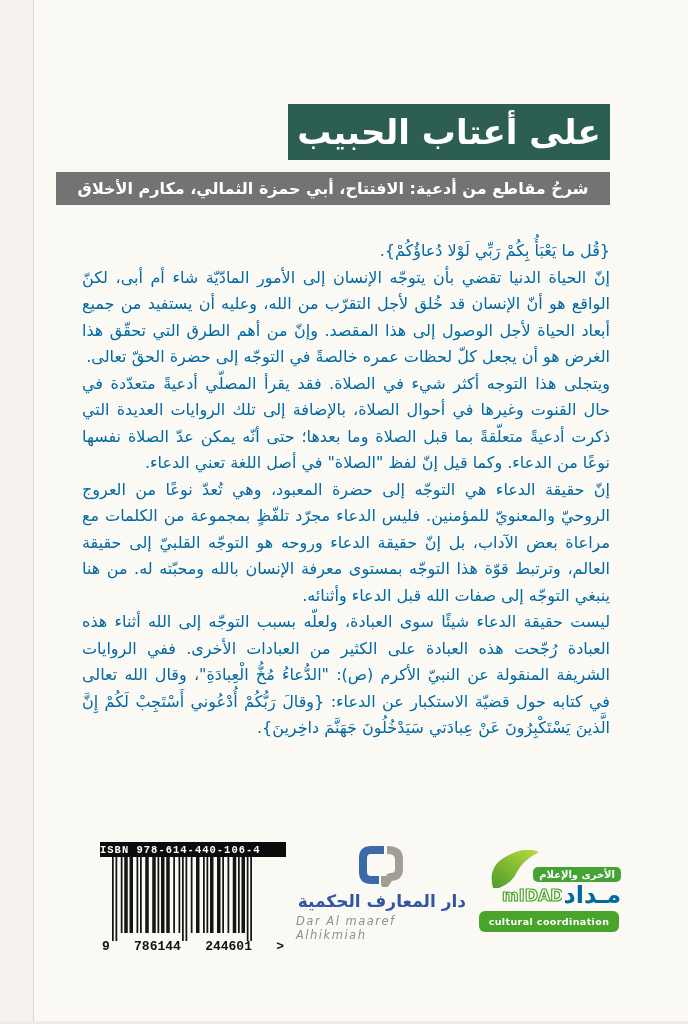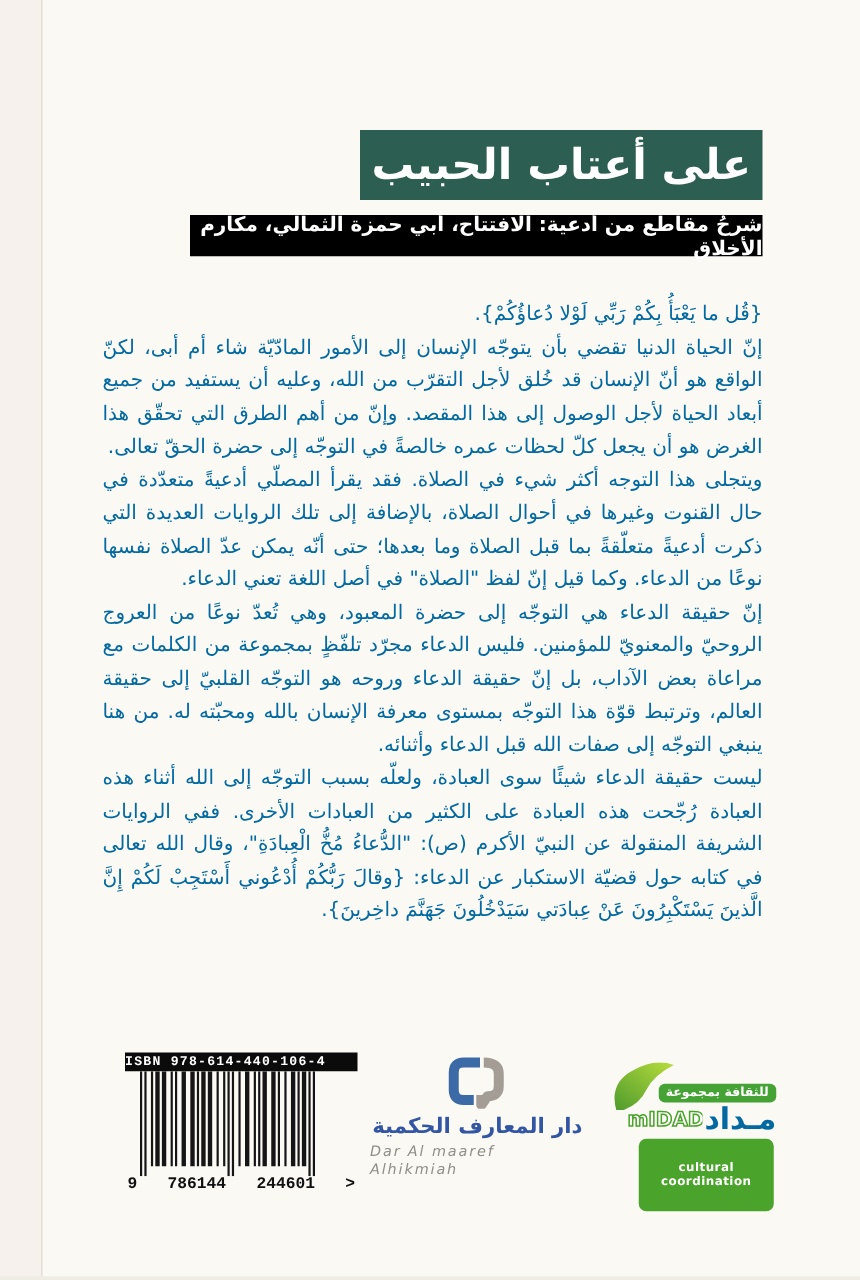--- a/index.html
+++ b/index.html
@@ -6,22 +6,22 @@
   body{background:#e9e6e0;font-family:"DejaVu Sans",sans-serif;}
   .page{position:relative;width:688px;height:1024px;margin:0 auto;background:#fbf9f4;overflow:hidden;}
   .scan-left-margin{position:absolute;left:0;top:0;bottom:0;width:33px;background:#f6f1ec;}
   .scan-edge-line{position:absolute;left:33px;top:0;bottom:0;width:1px;background:#ddd8cf;}
   .scan-bottom-line{position:absolute;left:0;right:0;bottom:0;height:3px;background:#efece6;}
 
   
   .title-banner{position:absolute;top:104px;right:78px;width:322px;height:56px;
     background:#2d5e52;color:#ffffff;display:flex;align-items:center;justify-content:center;
     font-weight:bold;font-size:34px;direction:rtl;letter-spacing:0;}
-  .subtitle-banner{position:absolute;top:172px;right:78px;width:458px;height:33px;
-    background:#000000;color:#ffffff;display:flex;align-items:center;justify-content:center;
+  .subtitle-banner{position:absolute;top:172px;right:78px;width:554px;height:33px;
+    background:#737373;color:#ffffff;display:flex;align-items:center;justify-content:center;
     font-size:16px;font-weight:bold;direction:rtl;}
 
   
   .body-text{position:absolute;top:238px;right:78px;width:528px;direction:rtl;
     color:#0369a1;font-size:16px;line-height:26.5px;text-align:justify;}
   .body-text p{margin:0;}
 
   
   .isbn-block{position:absolute;left:100px;top:842px;width:186px;}
   .isbn-strip{background:#0b0b0b;color:#ffffff;font-family:"Liberation Mono",monospace;
@@ -39,22 +39,22 @@
 
   
   .midad{position:absolute;left:487px;top:850px;width:134px;height:80px;}
   .midad-leaf{position:absolute;left:0;top:0;}
   .midad-badge{position:absolute;right:0;top:17px;background:#44a334;color:#fff;
     border-radius:5px;font-size:10px;font-weight:bold;direction:rtl;padding:2px 6px;}
   .midad-row{position:absolute;right:0;top:33px;width:134px;display:flex;
     flex-direction:row-reverse;align-items:flex-end;justify-content:flex-start;}
   .midad-ar{color:#0369a1;font-weight:bold;font-size:24px;line-height:24px;direction:rtl;margin-left:2px;}
   .midad-en-svg{display:block;}
-  .midad-strip{position:absolute;right:2px;top:61px;width:108px;background:#4aa32a;color:#fff;
-    border-radius:6px;font-size:9.5px;font-weight:bold;text-align:center;padding:18px 0;letter-spacing:.4px;}
+  .midad-strip{position:absolute;right:2px;top:61px;width:140px;background:#4aa32a;color:#fff;
+    border-radius:6px;font-size:9.5px;font-weight:bold;text-align:center;padding:5px 0;letter-spacing:.4px;}
 </style>
 </head>
 <body>
 
 <div class="page">
   <div class="scan-left-margin"></div>
   <div class="scan-edge-line"></div>
   <div class="scan-bottom-line"></div>
 
   <div class="title-banner">
@@ -126,21 +126,21 @@
   <div class="midad">
     <svg class="midad-leaf" width="56" height="40" viewBox="0 0 56 40">
       <defs>
         <linearGradient id="leafgrad" x1="0" y1="1" x2="1" y2="0">
           <stop offset="0" stop-color="#4e9b2d"></stop>
           <stop offset="1" stop-color="#b8dd3c"></stop>
         </linearGradient>
       </defs>
       <path d="M6 38 Q0 16 20 6 Q38 -4 52 2 Q36 10 30 22 Q25 33 12 38 Z" fill="url(#leafgrad)"></path>
     </svg>
-    <div class="midad-badge">للثقافة بمجموعة</div>
+    <div class="midad-badge">الأخرى والإعلام</div>
     <div class="midad-row">
       <span class="midad-ar">مـداد</span>
       <svg class="midad-en-svg" width="62" height="24" viewBox="0 0 62 24">
         <text id="midad-en-text" x="2" y="18" font-family="DejaVu Sans, sans-serif" font-size="16" font-weight="bold" fill="#ffffff" stroke="#4aa32a" stroke-width="1.2">mIDAD</text>
       </svg>
     </div>
     <div class="midad-strip">cultural coordination</div>
   </div>
 </div>
 

